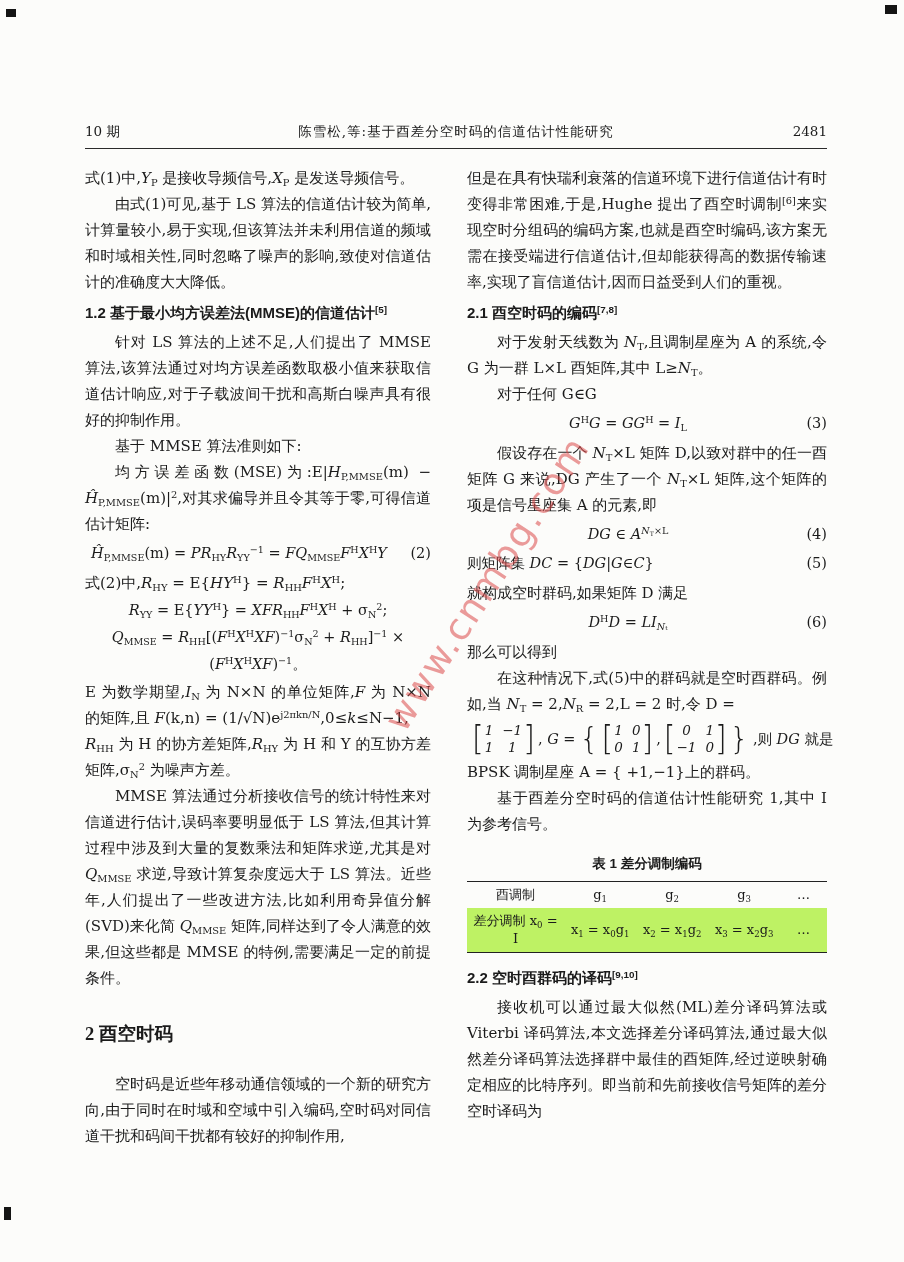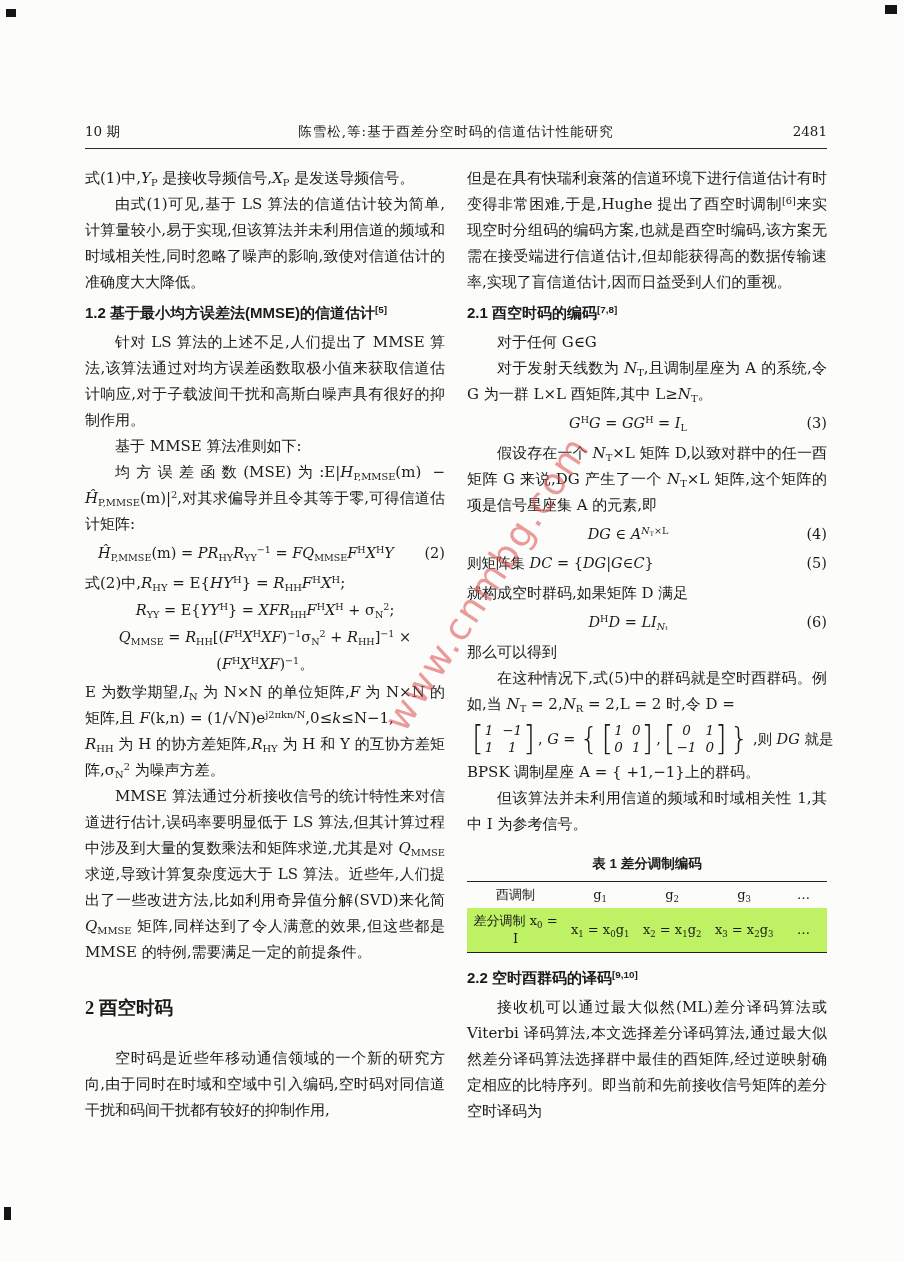--- a/index.html
+++ b/index.html
@@ -4,21 +4,21 @@
 <style>
   html,body{margin:0;padding:0;background:#f4f3f1;}
   .page{position:relative;width:904px;height:1262px;background:#fcfcfa;overflow:hidden;
         font-family:"DejaVu Serif","Liberation Serif",serif;color:#1b1b1b;}
   .content{position:absolute;left:85px;top:100px;width:742px;}
   .pagehead{display:flex;align-items:baseline;font-size:13.5px;padding-bottom:7px;
             border-bottom:1.3px solid #2a2a2a;}
   .pagehead .hl{width:90px;margin-top:23px;}
   .pagehead .hc{flex:1;text-align:center;letter-spacing:1px;}
   .pagehead .hr{width:90px;text-align:right;}
-  .columns{display:flex;gap:22px;margin-top:16px;}
+  .columns{display:flex;gap:36px;margin-top:16px;}
   .col{width:360px;font-size:15px;line-height:26px;text-align:justify;}
   p.para{margin:0;}
   .ind{text-indent:2em;}
   .subhead{margin:5px 0 4px;font-size:15px;font-weight:700;
            font-family:"Liberation Sans","DejaVu Sans",sans-serif;line-height:25px;}
   .sect{margin:30px 0 24px;font-size:18.5px;font-weight:700;
         font-family:Liberation Serif, serif;}
   sub,sup{font-size:66%;line-height:0;}
   sub{vertical-align:-0.3em;}
   sup{vertical-align:0.55em;}
@@ -91,22 +91,22 @@
         <p class="para">E 为数学期望,<i>I</i><sub>N</sub> 为 N×N 的单位矩阵,<i>F</i> 为 N×N 的矩阵,且 <i>F</i>(k,n) = (1/√N)e<sup>j2πkn/N</sup>,0≤<i>k</i>≤N−1,</p>
         <p class="para"><i>R</i><sub>HH</sub> 为 H 的协方差矩阵,<i>R</i><sub>HY</sub> 为 H 和 Y 的互协方差矩阵,σ<sub>N</sub><sup>2</sup> 为噪声方差。</p>
         <p class="para ind">MMSE 算法通过分析接收信号的统计特性来对信道进行估计,误码率要明显低于 LS 算法,但其计算过程中涉及到大量的复数乘法和矩阵求逆,尤其是对 <i>Q</i><sub>MMSE</sub> 求逆,导致计算复杂度远大于 LS 算法。近些年,人们提出了一些改进方法,比如利用奇异值分解(SVD)来化简 <i>Q</i><sub>MMSE</sub> 矩阵,同样达到了令人满意的效果,但这些都是 MMSE 的特例,需要满足一定的前提条件。</p>
         <h2 class="sect">2  酉空时码</h2>
         <p class="para ind">空时码是近些年移动通信领域的一个新的研究方向,由于同时在时域和空域中引入编码,空时码对同信道干扰和码间干扰都有较好的抑制作用,</p>
       </div>
 
       <div class="col">
         <p class="para">但是在具有快瑞利衰落的信道环境下进行信道估计有时变得非常困难,于是,Hughe 提出了酉空时调制<sup>[6]</sup>来实现空时分组码的编码方案,也就是酉空时编码,该方案无需在接受端进行信道估计,但却能获得高的数据传输速率,实现了盲信道估计,因而日益受到人们的重视。</p>
         <h3 class="subhead">2.1  酉空时码的编码<sup>[7,8]</sup></h3>
+        <p class="para ind">对于发射天线数为 <i>N</i><sub>T</sub>,且调制星座为 A 的系统,令 G 为一群 L×L 酉矩阵,其中 L≥<i>N</i><sub>T</sub>。</p>
         <p class="para ind">对于任何 G∈G</p>
-        <p class="para ind">对于发射天线数为 <i>N</i><sub>T</sub>,且调制星座为 A 的系统,令 G 为一群 L×L 酉矩阵,其中 L≥<i>N</i><sub>T</sub>。</p>
         <div class="eq">
           <span class="f"><i>G</i><sup>H</sup><i>G</i> = <i>GG</i><sup>H</sup> = <i>I</i><sub>L</sub></span>
           <span class="num">(3)</span>
         </div>
         <p class="para ind">假设存在一个 <i>N</i><sub>T</sub>×L 矩阵 D,以致对群中的任一酉矩阵 G 来说,DG 产生了一个 <i>N</i><sub>T</sub>×L 矩阵,这个矩阵的项是信号星座集 A 的元素,即</p>
         <div class="eq">
           <span class="f"><i>DG</i> ∈ <i>A</i><sup><i>N</i><sub>T</sub>×L</sup></span>
           <span class="num">(4)</span>
         </div>
         <div class="eq inline">
@@ -145,21 +145,21 @@
               <span class="mc">0</span>
               <span class="mc">1</span>
               <span class="mc">−1</span>
               <span class="mc">0</span>
             </span>
           <span class="br">]</span>
           <span class="brc">}</span>
           <span class="mtxt">,则 <i>DG</i> 就是</span>
         </div>
         <p class="para">BPSK 调制星座 A = { +1,−1}上的群码。</p>
-        <p class="para ind">但该算法并未利用信道的频域和时域相关性 1,其中 I 为参考信号。</p>
+        <p class="para ind">基于酉差分空时码的信道估计性能研究 1,其中 I 为参考信号。</p>
         <div class="tcap">表 1  差分调制编码</div>
         <table class="t1">
           <colgroup>
               <col style="width:27%">
               <col style="width:20%">
               <col style="width:20%">
               <col style="width:20%">
               <col style="width:13%">
             </colgroup>
           <tbody>

